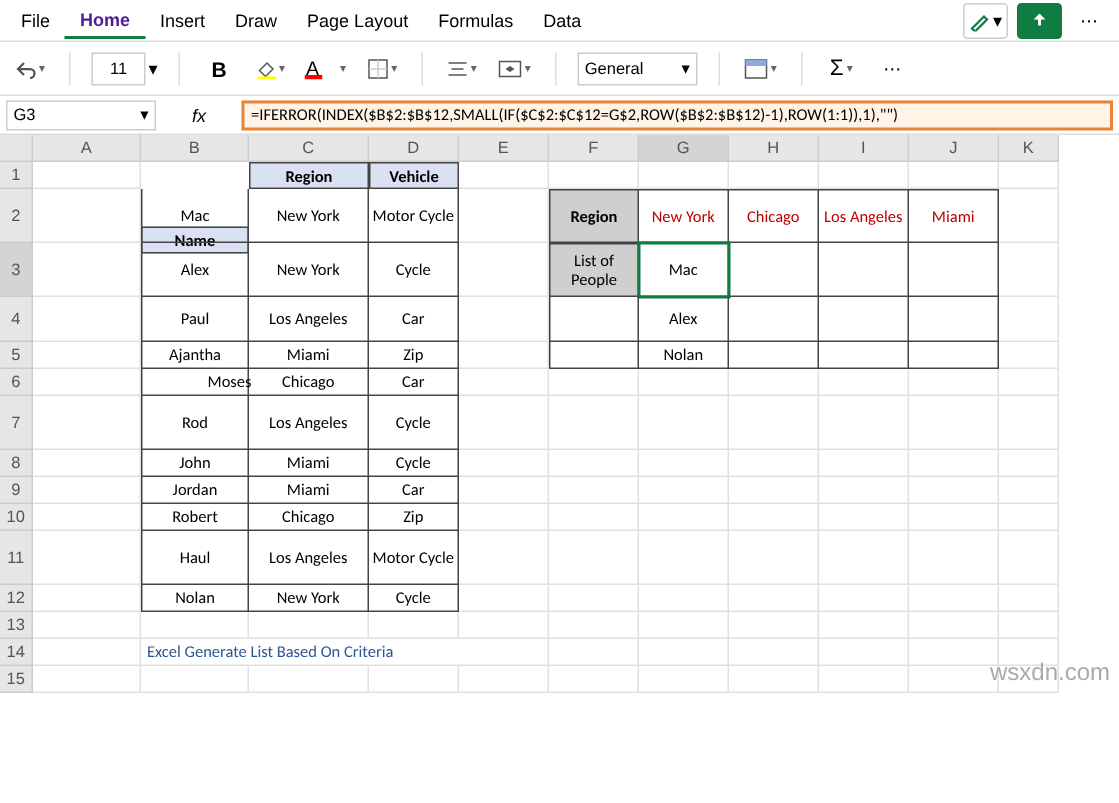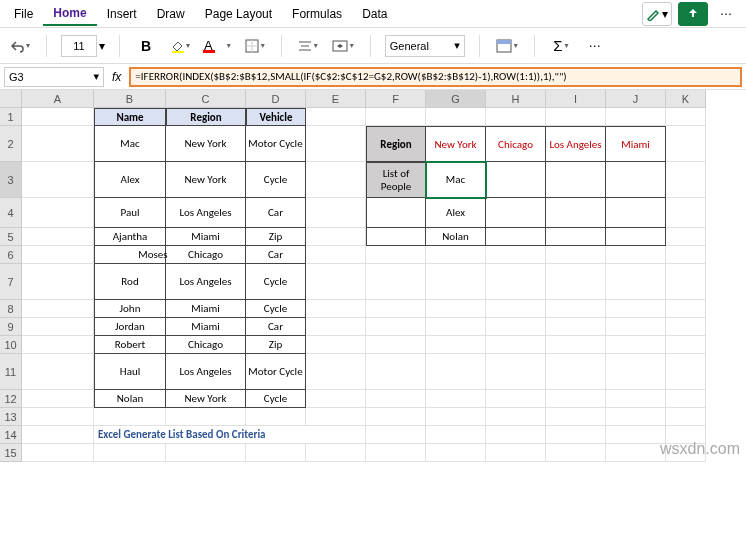--- a/index.html
+++ b/index.html
@@ -10,21 +10,21 @@
 .menubar .right { margin-left: auto; display: flex; gap: 6px; align-items: center; padding-right: 4px; }
 .iconbtn { width: 30px; height: 24px; border: 1px solid #ccc; border-radius: 3px; display: inline-flex; align-items: center; justify-content: center; background: #fff; }
 .iconbtn.green { background: #107c41; border-color: #107c41; color: #fff; }
 .toolbar { display: flex; align-items: center; height: 36px; padding: 4px 8px; gap: 10px; border-bottom: 1px solid #ddd; }
 .tb-group { display: flex; align-items: center; gap: 2px; }
 .tb-sep { width: 1px; height: 22px; background: #ddd; margin: 0 4px; }
 .fontsize { width: 36px; height: 22px; border: 1px solid #ccc; font-size: 11px; text-align: center; }
 .tb-btn { min-width: 24px; height: 24px; display: inline-flex; align-items: center; justify-content: center; padding: 0 2px; }
 .tb-btn .chev { font-size: 8px; margin-left: 2px; color: #666; }
 .numfmt { width: 80px; height: 22px; border: 1px solid #ccc; font-size: 11px; padding: 0 4px; display: flex; align-items: center; }
-.fbar { display: flex; align-items: center; height: 26px; border-bottom: 1px solid #ddd; padding: 0 4px; gap: 4px; }
+.fbar { display: flex; align-items: center; height: 26px; border-bottom: 1px solid #ddd; padding: 0 4px; gap: 20px; }
 .namebox { width: 100px; height: 20px; border: 1px solid #ccc; font-size: 11px; padding: 0 4px; display: flex; align-items: center; justify-content: space-between; }
 .fx { font-style: italic; font-size: 12px; padding: 0 4px; }
 .formula { flex: 1; height: 20px; border: 2px solid #e8833a; background: #fff4e6; font-size: 11px; padding: 0 4px; display: flex; align-items: center; overflow: hidden; white-space: nowrap; font-family: Calibri, sans-serif; }
 .grid { position: relative; }
 .colheaders { display: flex; height: 18px; }
 .rowh { width: 22px; background: #e6e6e6; border-right: 1px solid #ccc; border-bottom: 1px solid #ccc; }
 .ch { background: #e6e6e6; border-right: 1px solid #ccc; border-bottom: 1px solid #ccc; text-align: center; font-size: 11px; line-height: 18px; color: #555; }
 .ch.active { background: #d4d4d4; }
 .rows { display: flex; }
 .rowlabels { width: 22px; }
@@ -34,21 +34,21 @@
 .cellrow { display: flex; }
 .cell { border-right: 1px solid #e0e0e0; border-bottom: 1px solid #e0e0e0; font-size: 11px; display: flex; align-items: center; justify-content: center; text-align: center; padding: 0 2px; font-family: Calibri, Arial, sans-serif; }
 .cell.hdr { background: #d9e1f2; border: 1px solid #444; font-weight: 600; }
 .cell.bordered { border-right: 1px solid #444; border-bottom: 1px solid #444; }
 .cell.bl { border-left: 1px solid #444; }
 .cell.bt { border-top: 1px solid #444; }
 .cell.regionhdr { background: #d0cece; border: 1px solid #444; font-weight: 600; }
 .cell.listhdr { background: #d0cece; border: 1px solid #444; }
 .cell.redtxt { color: #c00000; }
 .cell.selected { outline: 2px solid #107c41; outline-offset: -1px; background: #fff; }
-.title-text { color: #2f5597; font-weight: 700; font-size: 11px; justify-content: flex-start; padding-left: 4px; text-align: right; }
+.title-text { color: #2f5597; font-weight: 400; font-size: 11px; justify-content: flex-start; padding-left: 4px; text-align: right; }
 .watermark { position: absolute; right: 6px; bottom: 4px; font-size: 16px; color: #aaa; }
 svg { display: block; }
 </style>
 </head>
 <body>
 
 <div class="menubar">
   <div class="mitem">File</div>
   <div class="mitem active">Home</div>
   <div class="mitem">Insert</div>
@@ -180,21 +180,21 @@
         <div class="rh" style="height: 18px;">10</div>
         <div class="rh" style="height: 36px;">11</div>
         <div class="rh" style="height: 18px;">12</div>
         <div class="rh" style="height: 18px;">13</div>
         <div class="rh" style="height: 18px;">14</div>
         <div class="rh" style="height: 18px;">15</div>
       </div>
     <div class="cells" id="cells">
         <div class="cellrow" style="height: 18px;">
           <div class="cell " style="width: 72px; height: 18px;"></div>
-          <div class="cell hdr" style="width: 72px; height: 18px;">Name</div>
+          <div class="cell hdr" style="width: 72px; height: 18px; margin-top: 43px;">Name</div>
           <div class="cell hdr" style="width: 80px; height: 18px;">Region</div>
           <div class="cell hdr" style="width: 60px; height: 18px;">Vehicle</div>
           <div class="cell " style="width: 60px; height: 18px;"></div>
           <div class="cell " style="width: 60px; height: 18px;"></div>
           <div class="cell " style="width: 60px; height: 18px;"></div>
           <div class="cell " style="width: 60px; height: 18px;"></div>
           <div class="cell " style="width: 60px; height: 18px;"></div>
           <div class="cell " style="width: 60px; height: 18px;"></div>
           <div class="cell " style="width: 40px; height: 18px;"></div>
         </div>

